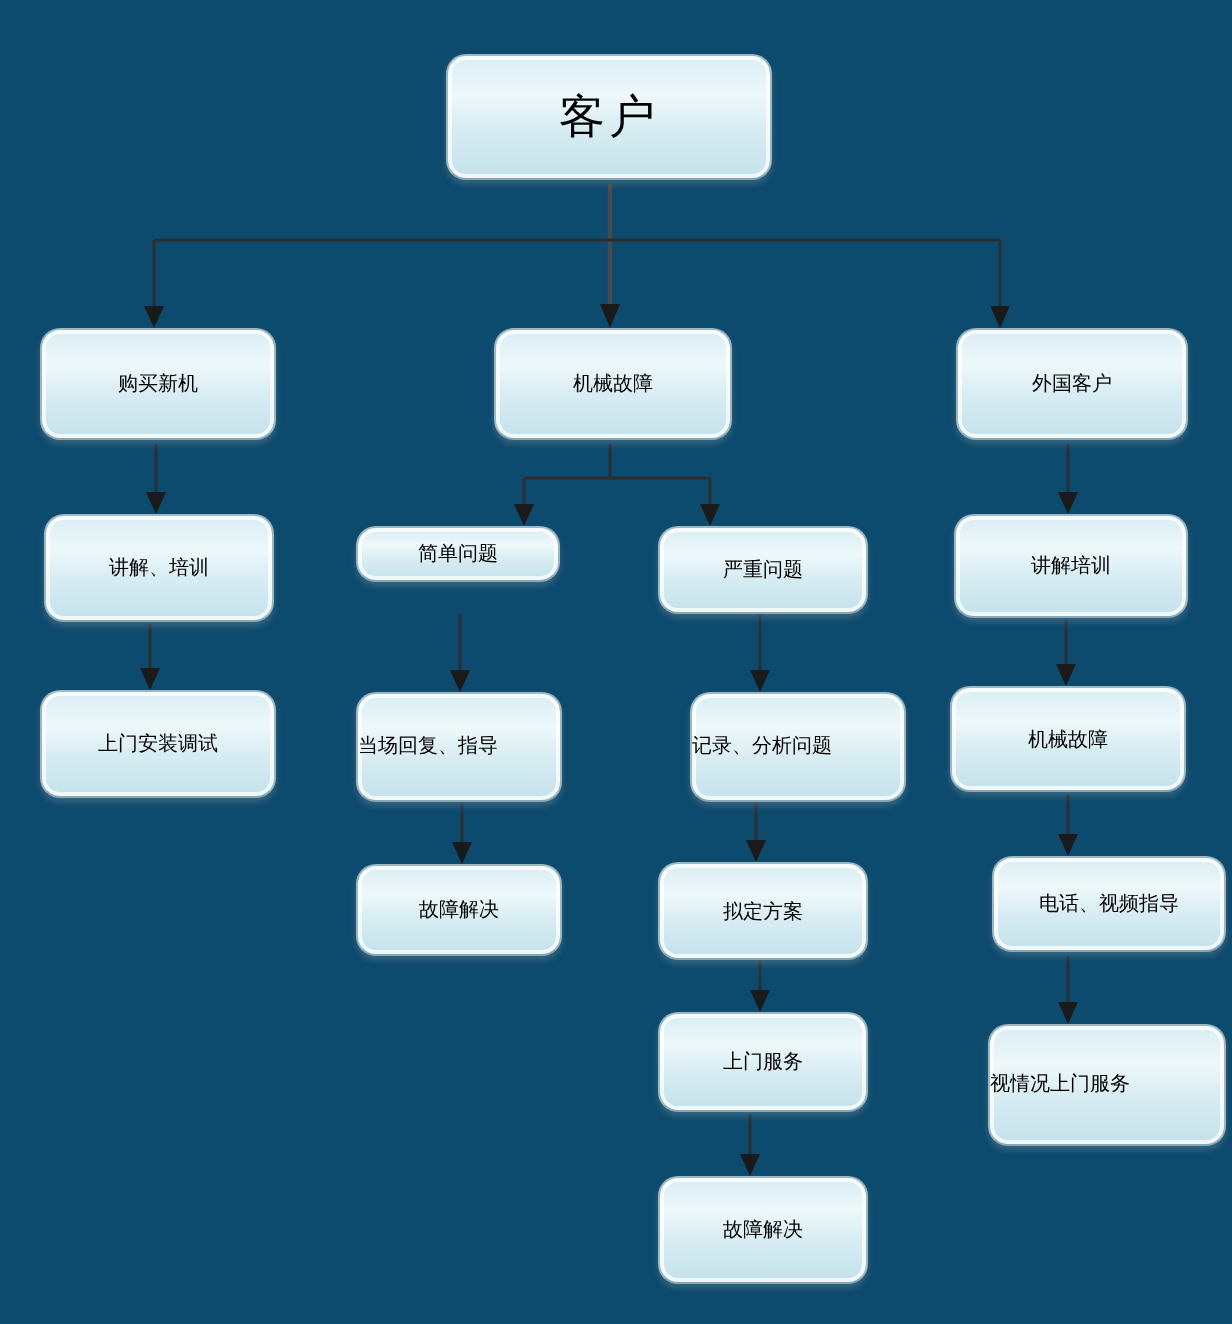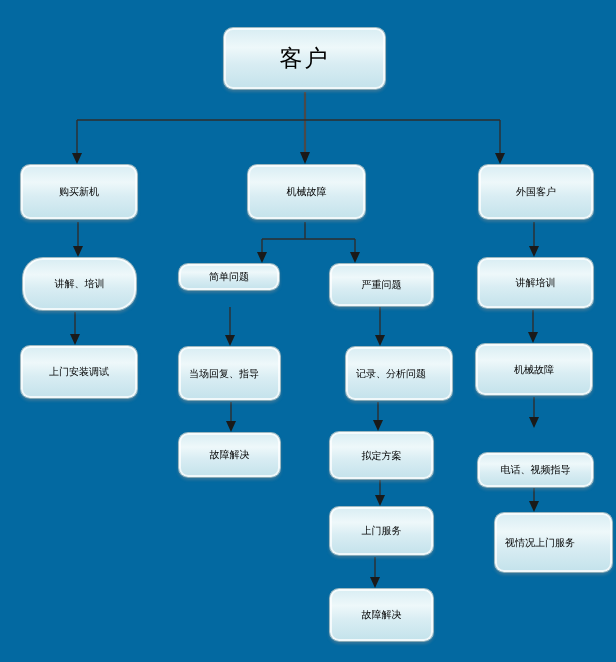--- a/index.html
+++ b/index.html
@@ -1,19 +1,19 @@
 <!DOCTYPE html>
 <html><head>
 <meta charset="utf-8">
 <style>
   html,body{margin:0;padding:0;background:#ffffff;}
   .canvas{
     position:relative;
     width:616px;height:662px;
-    background:#0369a1;
+    background:#0c4a6e;
     font-family:"Liberation Serif","DejaVu Serif",serif;
     overflow:hidden;
   }
   svg.connectors{position:absolute;left:0;top:0;z-index:0;}
   .node{
     position:absolute;z-index:1;
     display:flex;align-items:center;justify-content:center;
     box-sizing:border-box;
     text-align:center;
     color:#000;
@@ -22,41 +22,41 @@
     background:linear-gradient(to bottom,#d8edf3 0%,#eef8fa 32%,#d9edf3 58%,#c3e2eb 100%);
     border:1px solid #9cb8c2;
     border-bottom-color:#87a9b6;
     border-radius:10px;
     box-shadow: inset 0 0 0 2px rgba(255,255,255,.75), 0 2px 3px rgba(110,135,148,.45);
   }
   .node.wrap{
     white-space:normal;
     justify-content:flex-start;
     text-align:left;
-    padding:4px 8px 4px 10px;
+    padding:4px 8px 4px 0;
     line-height:1.55;
     align-items:center;
   }
   .n-root{left:223px;top:27px;width:163px;height:63px;font-size:23px;letter-spacing:2px;}
   .n-a1{left:20px;top:164px;width:118px;height:56px;}
   .n-m {left:247px;top:164px;width:119px;height:56px;}
   .n-d1{left:478px;top:164px;width:116px;height:56px;}
-  .n-a2{left:22px;top:257px;width:115px;height:54px;border-radius:21px;}
+  .n-a2{left:22px;top:257px;width:115px;height:54px;}
   .n-a3{left:20px;top:345px;width:118px;height:54px;font-family:Liberation Mono, monospace;}
   .n-b1{left:178px;top:263px;width:102px;height:28px;}
   .n-b2{left:178px;top:346px;width:103px;height:55px;}
   .n-b3{left:178px;top:432px;width:103px;height:46px;}
   .n-c1{left:329px;top:263px;width:105px;height:44px;text-align:right;}
   .n-c2{left:328px;top:346px;width:108px;height:55px;margin-left:17px;}
   .n-c3{left:329px;top:431px;width:105px;height:49px;}
   .n-c4{left:329px;top:506px;width:105px;height:50px;}
   .n-c5{left:329px;top:588px;width:105px;height:54px;}
   .n-d2{left:477px;top:257px;width:117px;height:52px;}
   .n-d3{left:475px;top:343px;width:118px;height:53px;}
-  .n-d4{left:477px;top:428px;width:117px;height:36px;margin-top:24px;}
+  .n-d4{left:496px;top:428px;width:117px;height:48px;}
   .n-d5{left:494px;top:512px;width:119px;height:61px;}
   .lbl{display:inline-block;}
 </style>
 </head>
 <body>
 
 <div class="canvas">
 
   <svg class="connectors" width="616" height="662" viewBox="0 0 616 662">
     <g stroke="#4a4a4a" stroke-width="2.2" fill="none">

